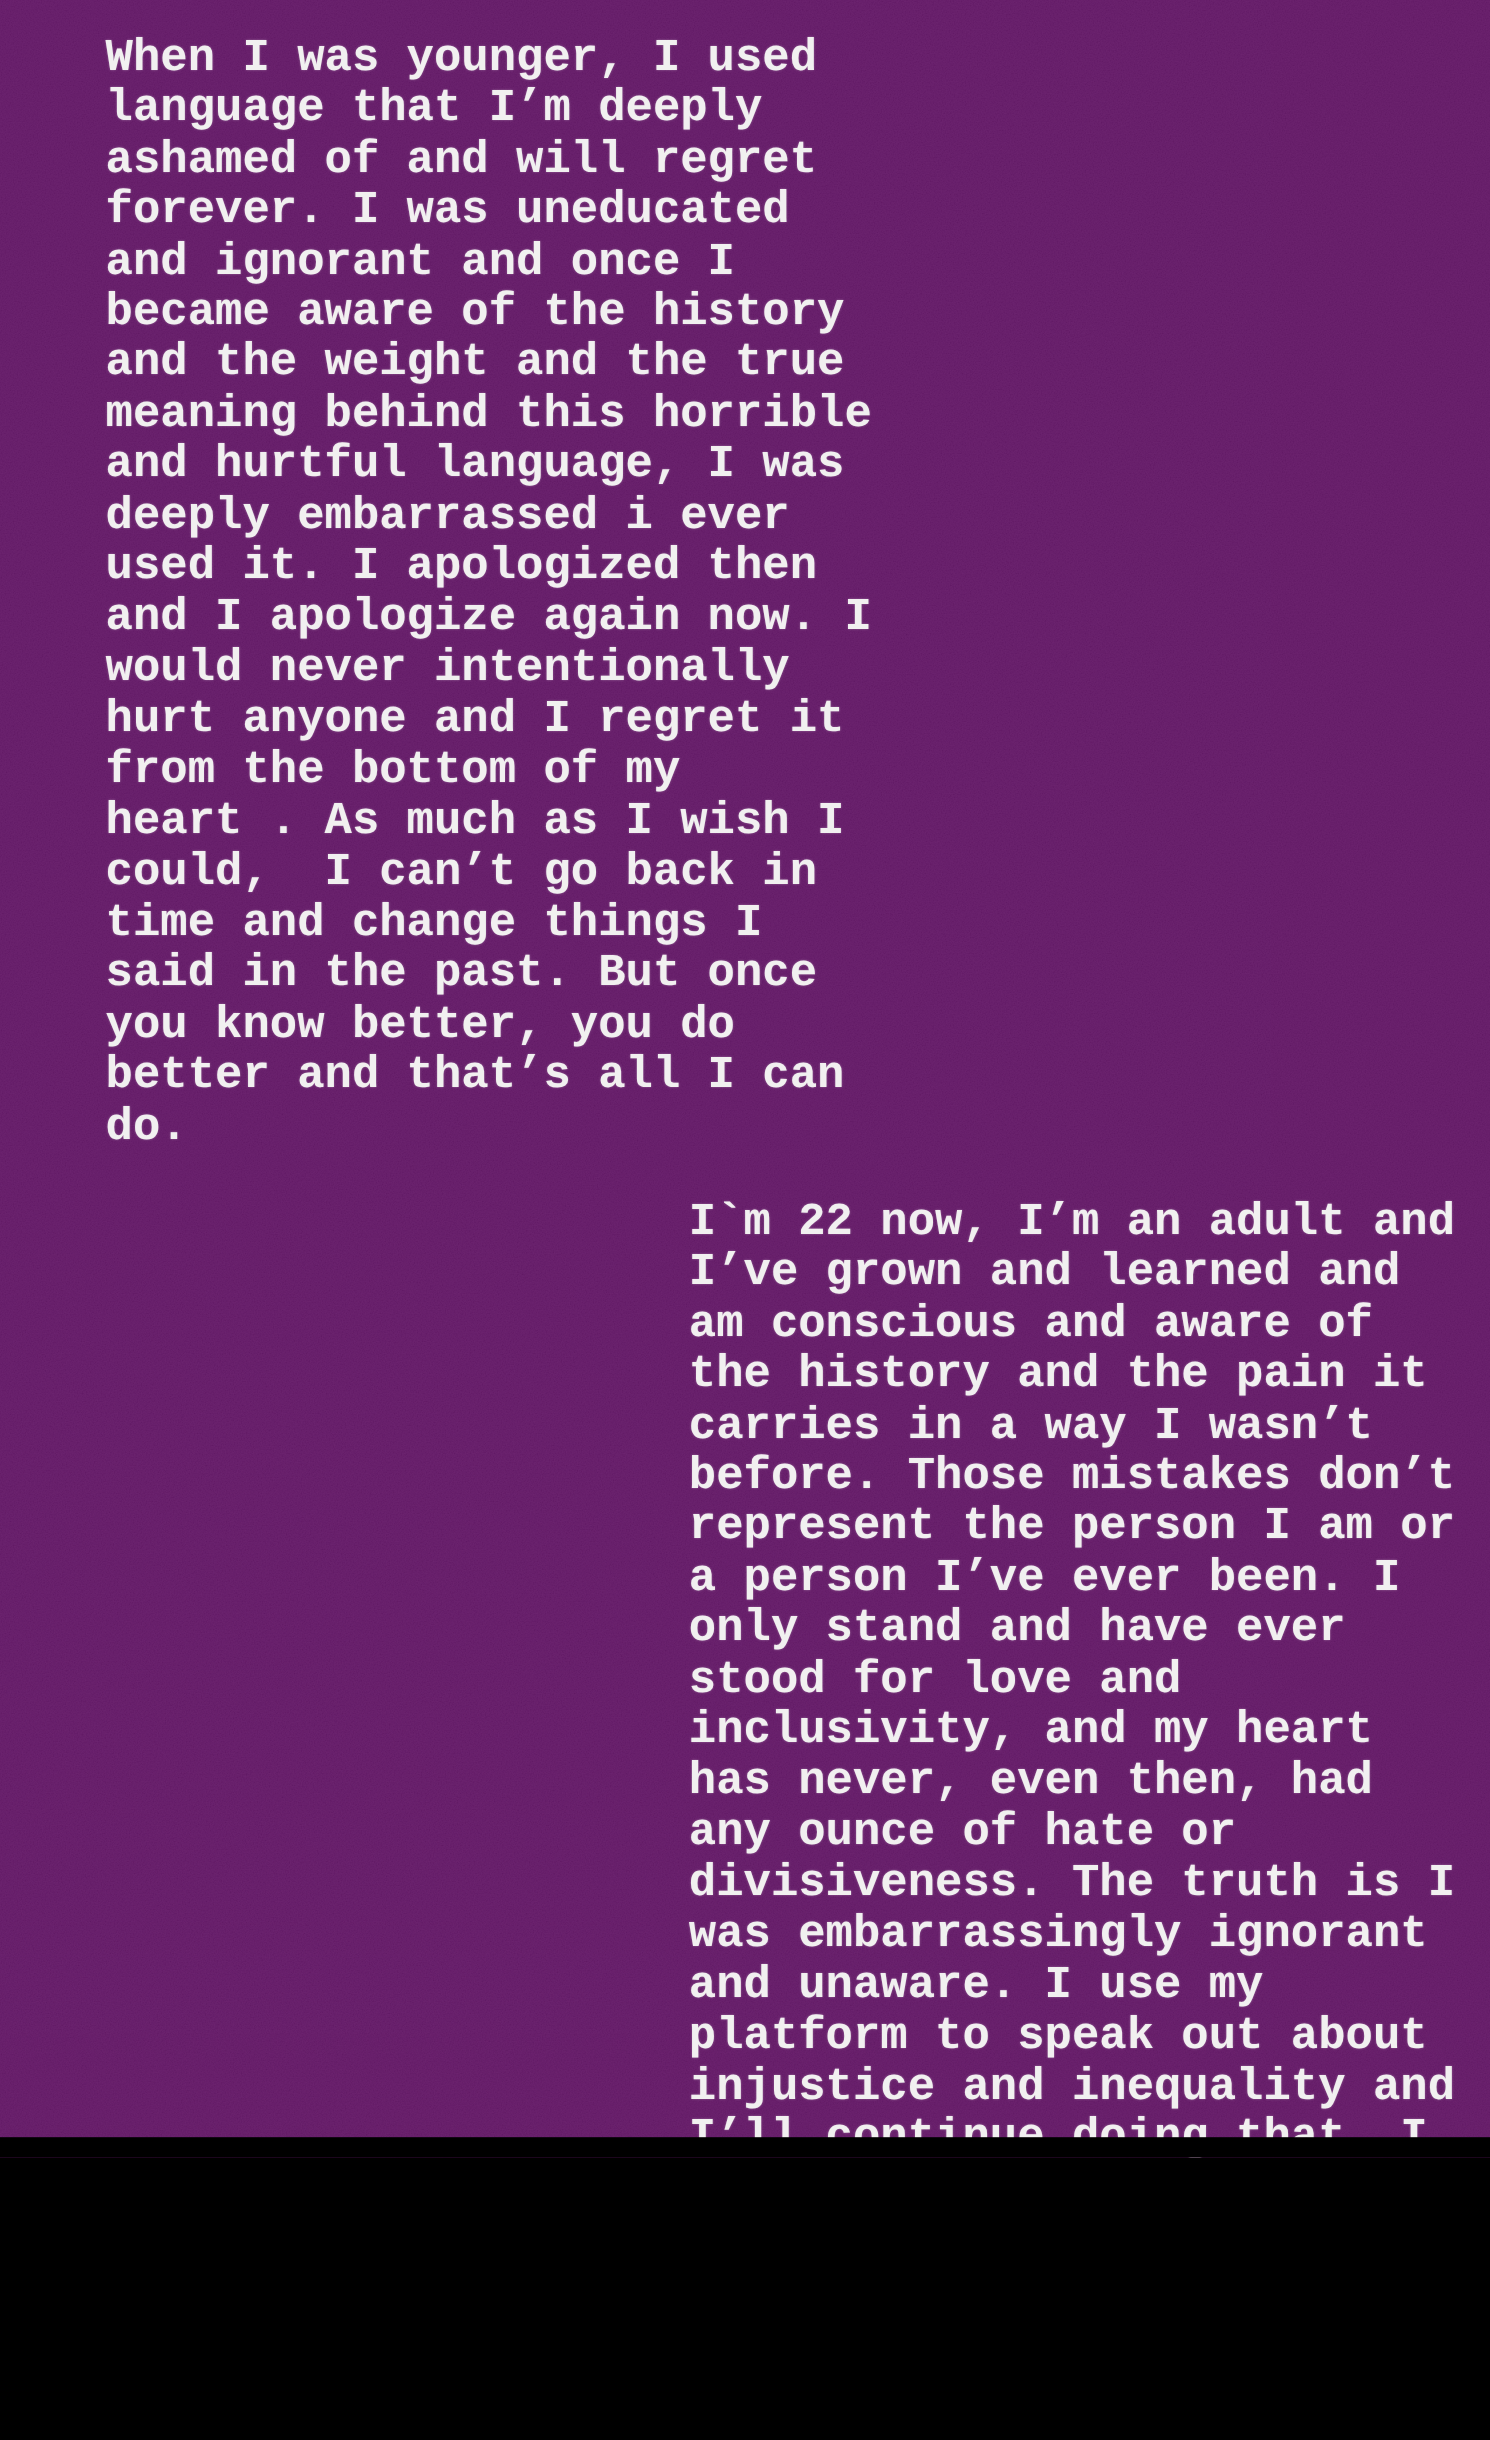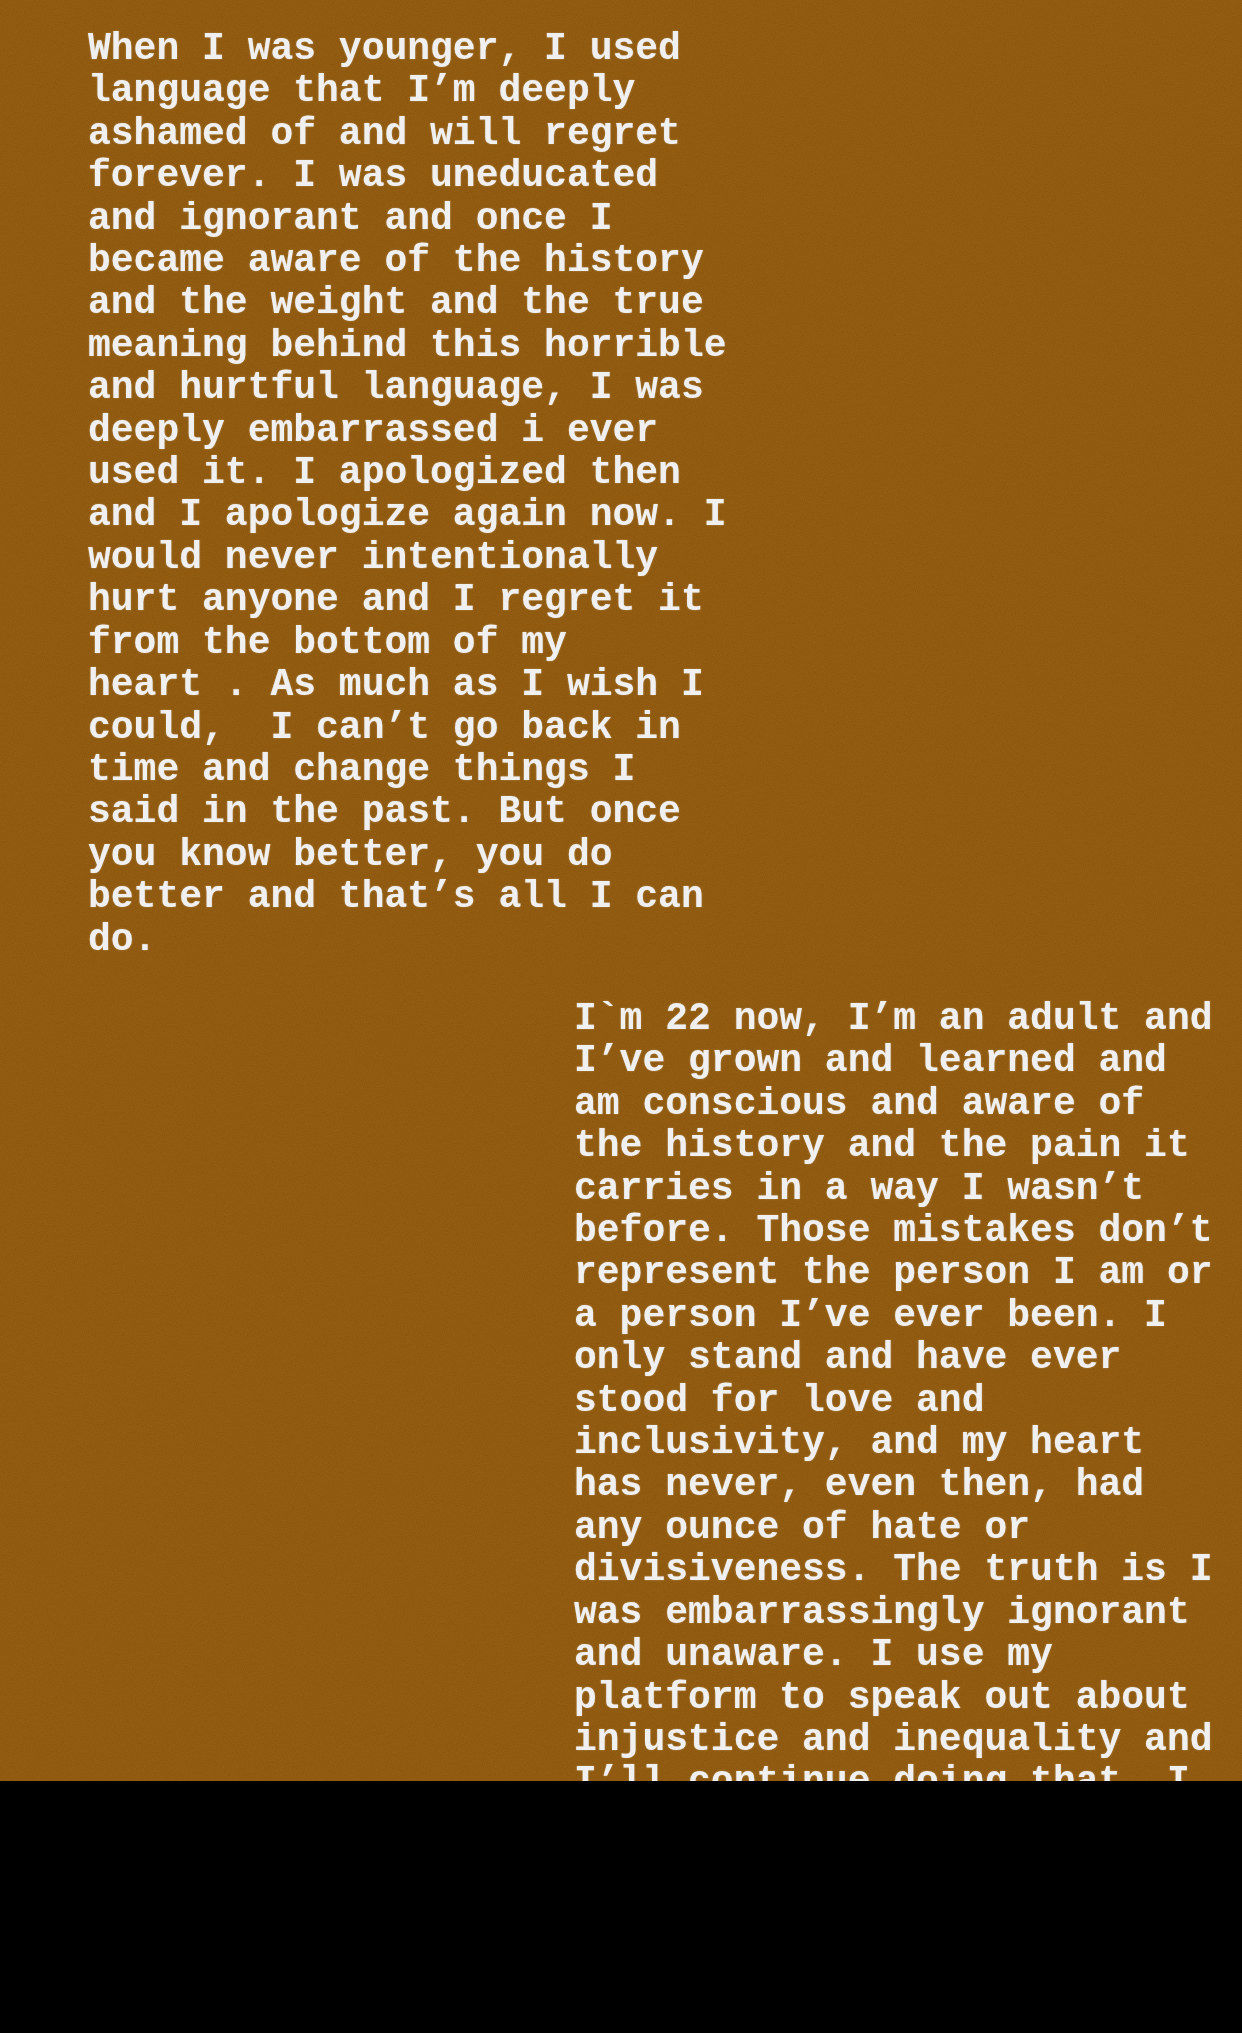--- a/index.html
+++ b/index.html
@@ -4,21 +4,21 @@
 <style>
   html, body {
     margin: 0;
     padding: 0;
     background: #000;
   }
   .canvas {
     position: relative;
     width: 1242px;
     height: 1798px;
-    background-color: #a16207;
+    background-color: #701a75;
     overflow: hidden;
     font-family: "Liberation Mono", "DejaVu Sans Mono", monospace;
   }
   .grain {
     position: absolute;
     left: 0; top: 0;
     width: 100%; height: 100%;
     opacity: 0.5;
     pointer-events: none;
   }

